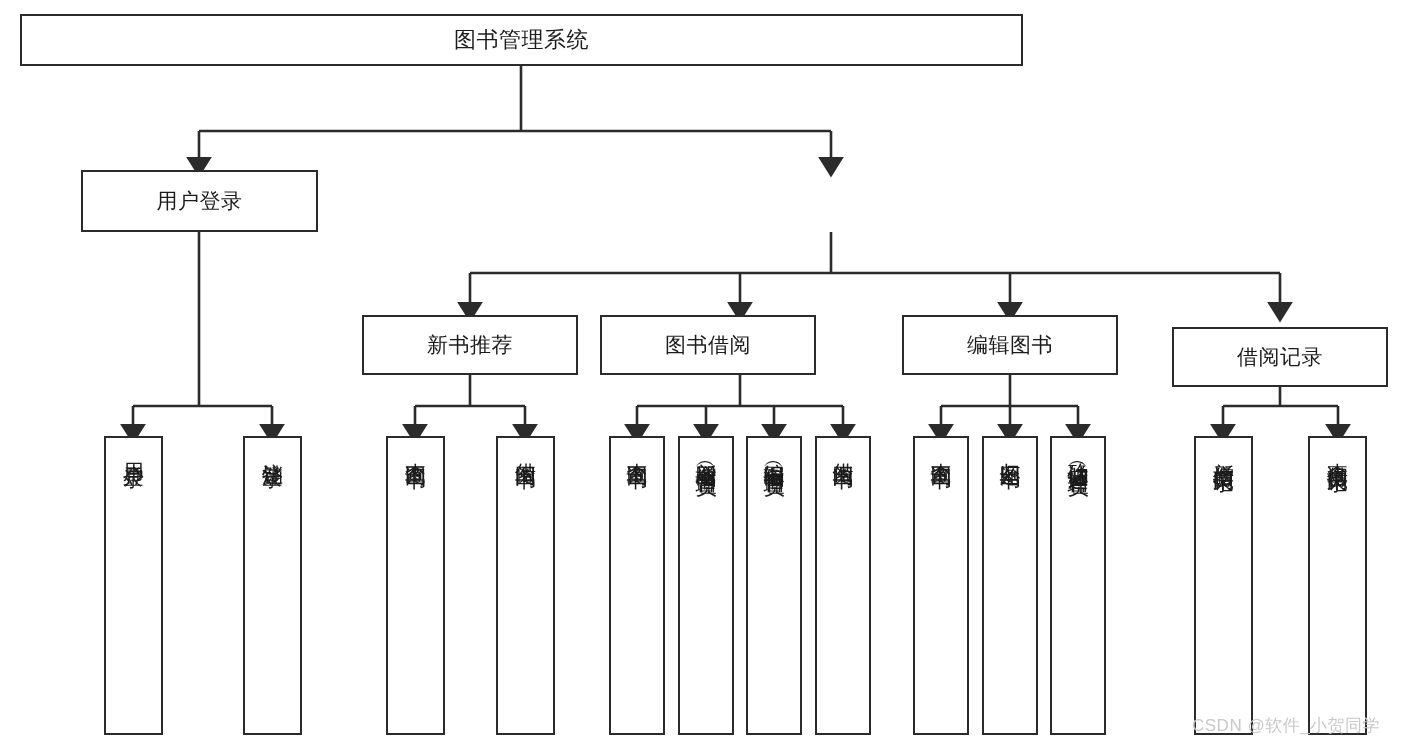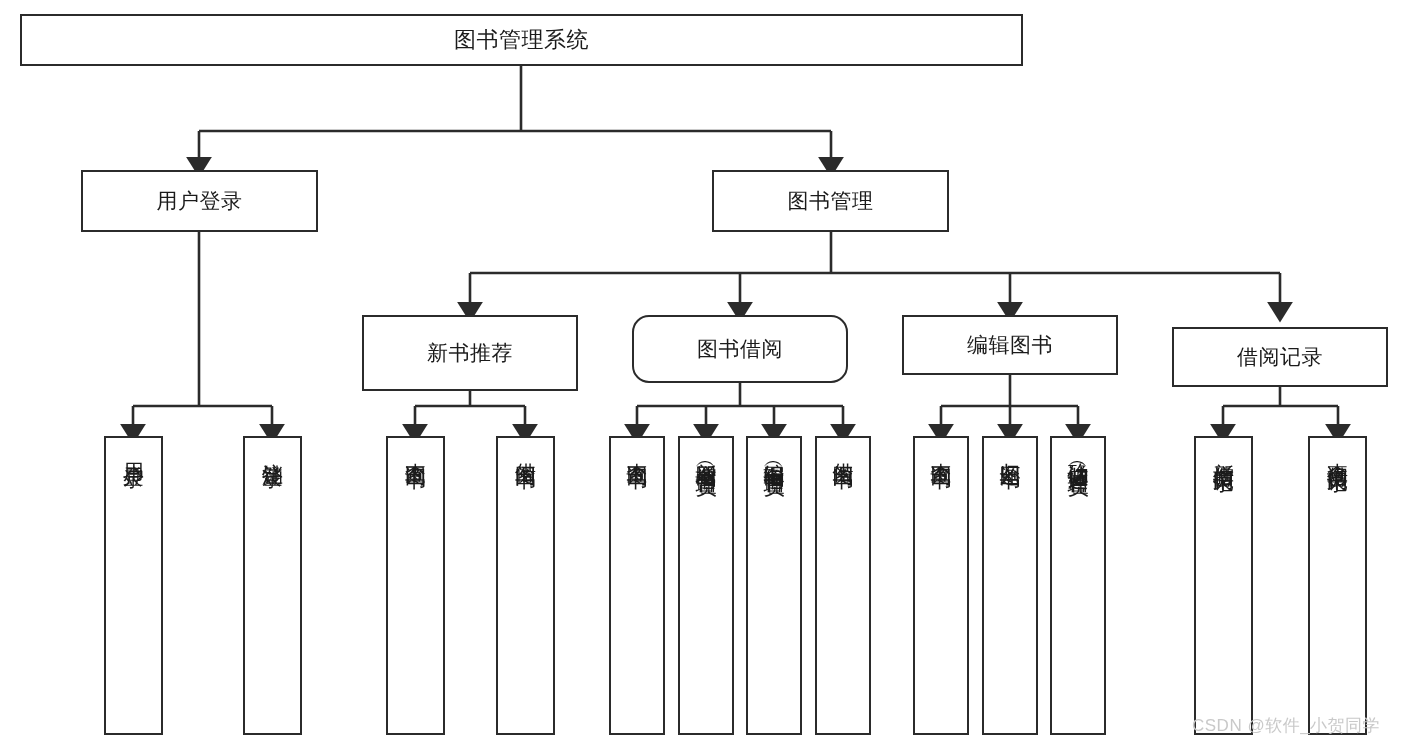--- a/index.html
+++ b/index.html
@@ -134,28 +134,25 @@
     </g>
   </svg>
 
   <div class="node node-h node-root" style="left:20px; top:14px; width:1003px; height:52px;">
     <span class="node-label">图书管理系统</span>
   </div>
 
   <div class="node node-h" style="left:81px; top:170px; width:237px; height:62px;">
     <span class="node-label">用户登录</span>
   </div>
-  <div class="node node-h" style="left:712px; top:170px; width:237px; height:62px;">
-    <span class="node-label">图书管理</span>
-  </div>
-
-  <div class="node node-h" style="left:362px; top:315px; width:216px; height:76px;">
+
+  <div class="node node-h" style="left:362px; top:315px; width:216px; height:60px;">
     <span class="node-label">新书推荐</span>
   </div>
-  <div class="node node-h" style="left:632px; top:315px; width:216px; height:68px;border-radius:17px;">
+  <div class="node node-h" style="left:600px; top:315px; width:216px; height:60px;">
     <span class="node-label">图书借阅</span>
   </div>
   <div class="node node-h" style="left:902px; top:315px; width:216px; height:60px;">
     <span class="node-label">编辑图书</span>
   </div>
   <div class="node node-h" style="left:1172px; top:315px; width:216px; height:60px;margin-top:12px;">
     <span class="node-label">借阅记录</span>
   </div>
 
   <div class="node node-v" style="left:104px; top:436px; width:59px; height:299px;">

